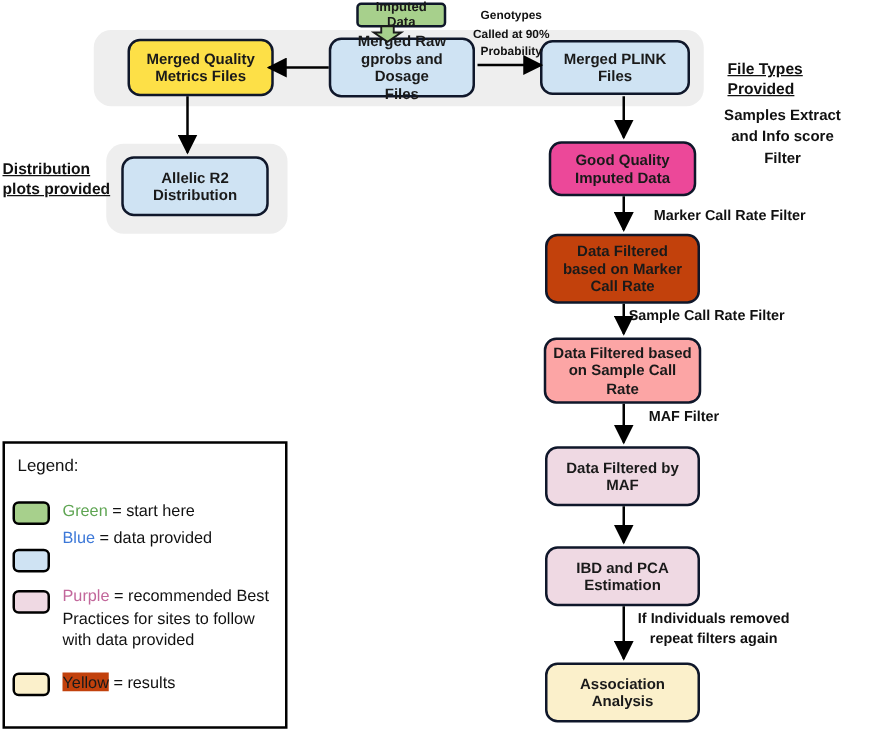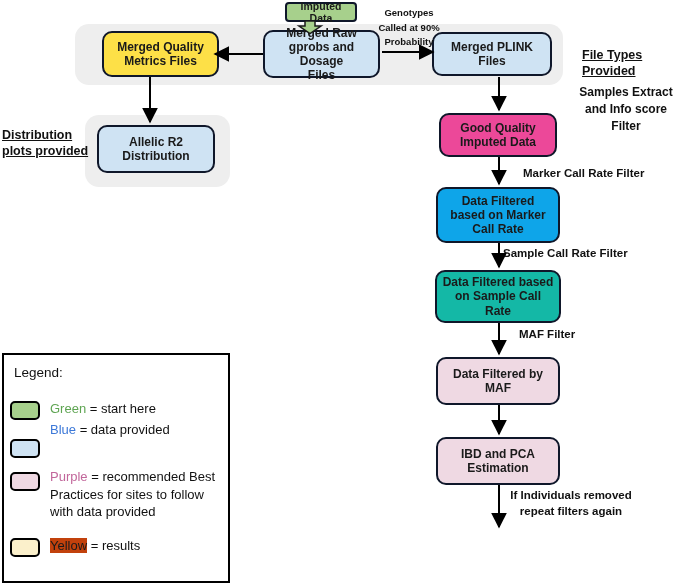--- a/index.html
+++ b/index.html
@@ -62,34 +62,36 @@
 
   <div class="node" style="left: 432px; top: 32px; width: 120px; height: 44px; background-color: rgb(207, 227, 243);">Merged PLINK
 Files</div>
 
   <div class="node" style="left: 97px; top: 125px; width: 118px; height: 48px; background-color: rgb(207, 227, 243);">Allelic R2
 Distribution</div>
 
   <div class="node" style="left: 439px; top: 113px; width: 118px; height: 44px; background-color: #ec4899;">Good Quality
 Imputed Data</div>
 
-  <div class="node" style="left: 436px; top: 187px; width: 124px; height: 56px; background-color: #0ea5e9;">Data Filtered
+  <div class="node" style="left: 436px; top: 187px; width: 124px; height: 56px; background-color: #c2410c;">Data Filtered
 based on Marker
 Call Rate</div>
 
-  <div class="node" style="left: 435px; top: 270px; width: 126px; height: 53px; background-color: #14b8a6;">Data Filtered based
+  <div class="node" style="left: 435px; top: 270px; width: 126px; height: 53px; background-color: #fca5a5;">Data Filtered based
 on Sample Call
 Rate</div>
 
   <div class="node" style="left: 436px; top: 357px; width: 124px; height: 48px; background-color: rgb(239, 217, 227);">Data Filtered by
 MAF</div>
 
   <div class="node" style="left: 436px; top: 437px; width: 124px; height: 48px; background-color: rgb(239, 217, 227);">IBD and PCA
 Estimation</div>
 
+  <div class="node" style="left: 436px; top: 530px; width: 124px; height: 48px; background-color: rgb(251, 240, 203);">Association
+Analysis</div>
 
   <div class="fig-title" style="left:582px;top:47px;">File Types Provided</div>
   <div class="fig-title" style="left:2px;top:127px;">Distribution
 plots provided</div>
 
   <div class="edge-label small-label" style="left:376px;top:6px;width:66px;">Genotypes
 Called at 90%
 Probability</div>
   <div class="edge-label mid-label" style="left:570px;top:84px;width:112px;">Samples Extract
 and Info score

